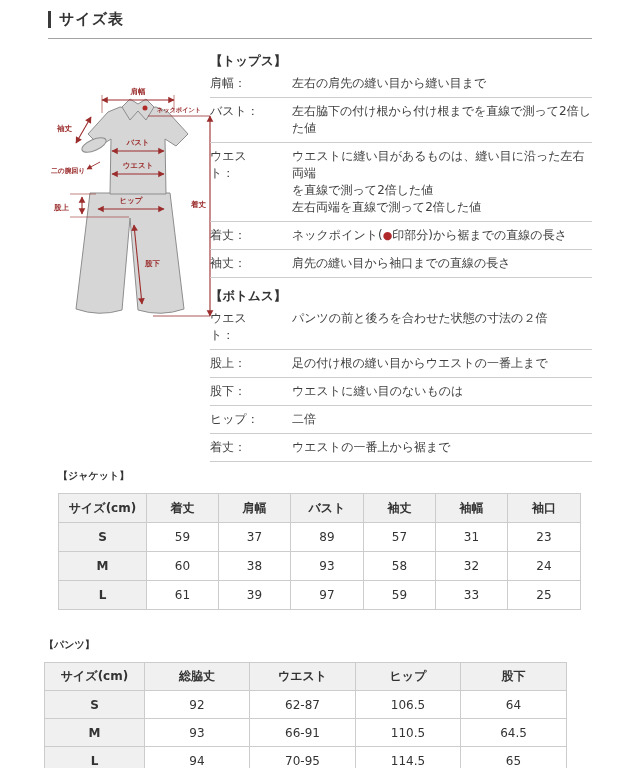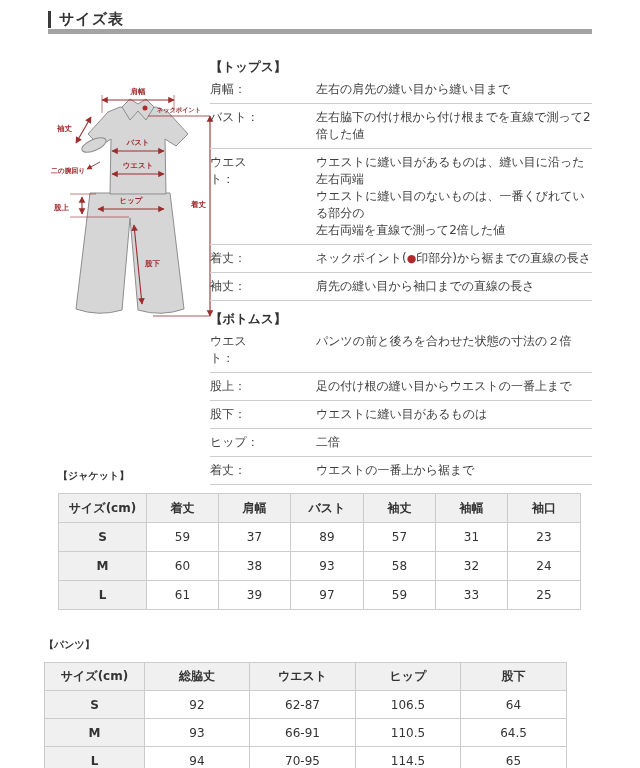--- a/index.html
+++ b/index.html
@@ -5,31 +5,31 @@
   * { box-sizing: border-box; }
   html,body { margin:0; padding:0; }
   body {
     width:640px; height:768px; overflow:hidden; position:relative;
     background:#ffffff; color:#3f3f3f;
     font-family:"DejaVu Sans","Liberation Sans",sans-serif;
   }
 
   
   .title-block{ position:absolute; left:48px; top:10px; width:544px;
-    border-bottom:5px solid #a3a3a3; }
+    border-bottom:1px solid #a3a3a3; padding-bottom:9px; }
   .title-block h1{ margin:0; font-size:15px; font-weight:bold; color:#333;
     display:flex; align-items:center; letter-spacing:1px; }
   .title-accent{ display:inline-block; width:3px; height:17px; background:#3a3a3a; margin-right:8px; }
 
   
-  .defs{ position:absolute; left:210px; top:58px; width:382px;
+  .defs{ position:absolute; left:210px; top:52px; width:382px;
     font-size:12px; line-height:17px; }
   .sec-heading{ font-weight:bold; color:#333; font-size:12.5px; line-height:18px; margin:0; }
   .sec-heading.mt{ margin-top:9px; }
-  .def-row{ display:flex; padding:5px 0; border-bottom:1px solid #ccc;gap:24px; }
+  .def-row{ display:flex; padding:5px 0; border-bottom:1px solid #ccc; }
   .def-label{ width:58px; flex-shrink:0; }
   .def-text{ flex:1;margin-left:24px; }
   .red-dot{ color:#b0292b; font-size:11px; }
 
   
   .diagram{ position:absolute; left:50px; top:76px; }
 
   
   .section-jacket{ position:absolute; left:58px; top:468px; }
   .section-pants{ position:absolute; left:44px; top:626px;margin-top:11px; }
@@ -110,21 +110,21 @@
 
   <div class="def-row">
     <span class="def-label">バスト：</span>
     <span class="def-text">左右脇下の付け根から付け根までを直線で測って2倍した値</span>
   </div>
 
   <div class="def-row">
     <span class="def-label">ウエスト：</span>
     <span class="def-text">
       <div>ウエストに縫い目があるものは、縫い目に沿った左右両端</div>
-      <div>ウエストに縫い目のないものは、一番くびれている部分の</div>
+      <div>を直線で測って2倍した値</div>
       <div>左右両端を直線で測って2倍した値</div>
     </span>
   </div>
 
   <div class="def-row">
     <span class="def-label">着丈：</span>
     <span class="def-text"><span>ネックポイント(</span><span class="red-dot">●</span><span>印部分)から裾までの直線の長さ</span></span>
   </div>
 
   <div class="def-row">
@@ -139,21 +139,21 @@
     <span class="def-text">パンツの前と後ろを合わせた状態の寸法の２倍</span>
   </div>
 
   <div class="def-row">
     <span class="def-label">股上：</span>
     <span class="def-text">足の付け根の縫い目からウエストの一番上まで</span>
   </div>
 
   <div class="def-row">
     <span class="def-label">股下：</span>
-    <span class="def-text">ウエストに縫い目があるものは</span>
+    <span class="def-text">ウエストに縫い目のないものは</span>
   </div>
 
   <div class="def-row">
     <span class="def-label">ヒップ：</span>
     <span class="def-text">
       <div>二倍</div>
     </span>
   </div>
 
   <div class="def-row">

